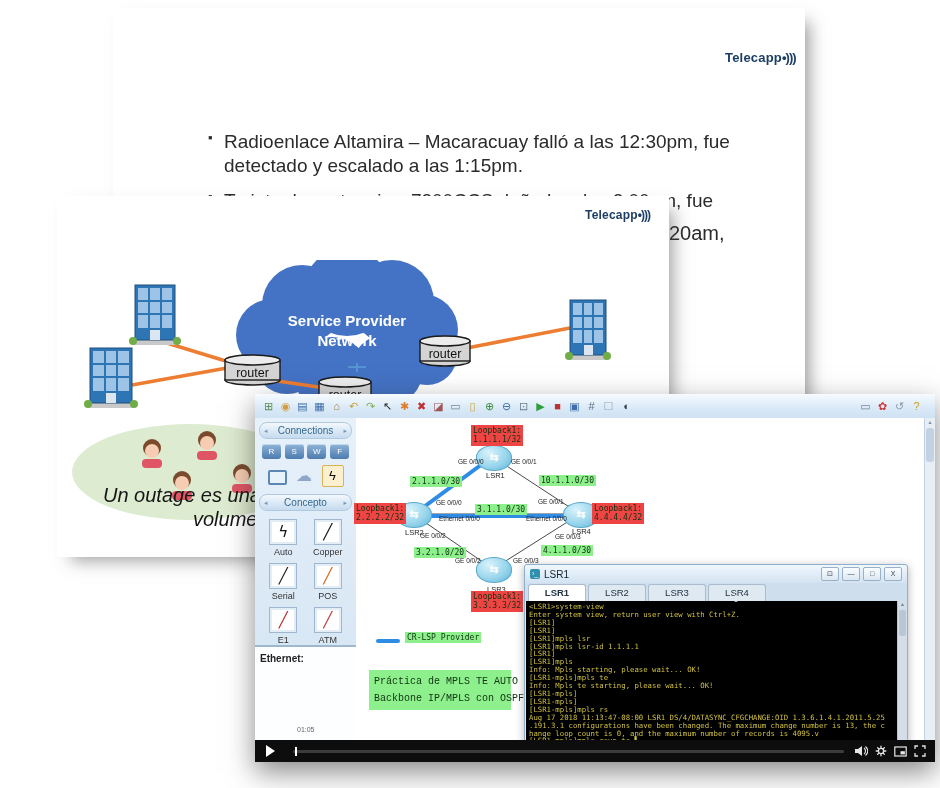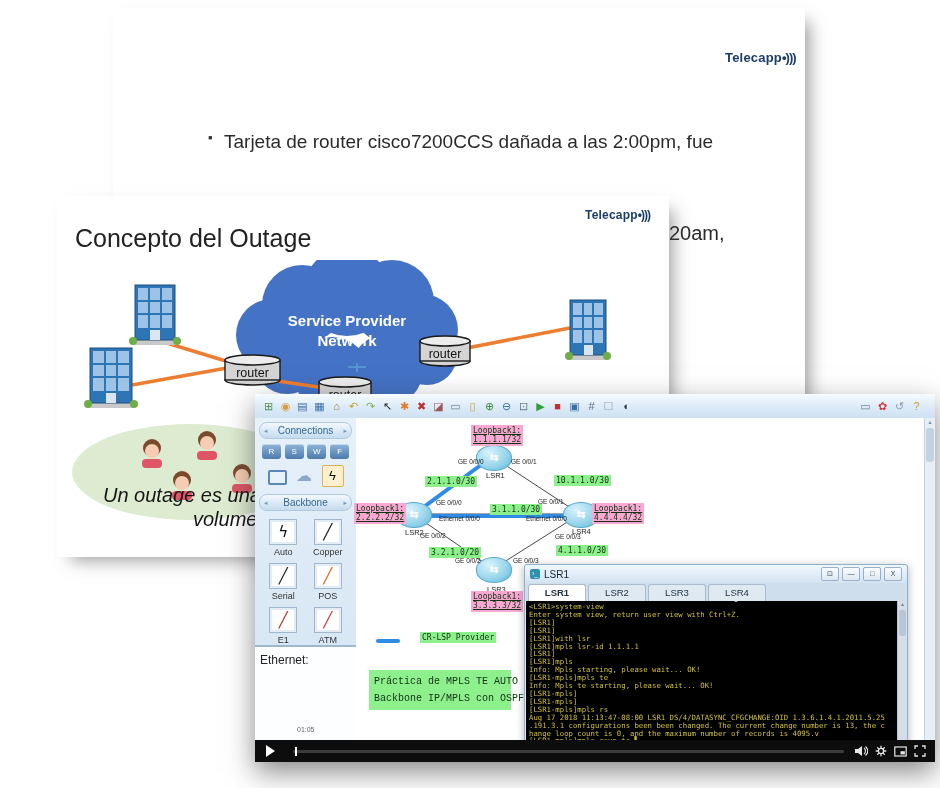--- a/index.html
+++ b/index.html
@@ -47,31 +47,31 @@
   .bolt-sel{width:20px;height:20px;background:#fdf0cf;border:1px solid #d8b35a;border-radius:2px;
             text-align:center;font-size:13px;line-height:20px;color:#111;}
   .ltgrid{display:grid;grid-template-columns:1fr 1fr;row-gap:6px;margin:8px 6px 0 6px;}
   .ltcell{text-align:center;}
   .ltbox{display:inline-block;width:26px;height:24px;background:#fff;border:1px solid #9fb8cf;
          box-shadow:inset 0 0 0 2px #e3edf6;}
   .ltg{font-family:"DejaVu Sans Mono",monospace;font-size:15px;line-height:24px;}
   .ltlabel{font-size:9px;color:#333;margin-top:2px;}
   .descpanel{position:absolute;left:0;right:0;top:227px;bottom:0;background:#fdfeff;
              border-top:2px solid #9fb8cf;padding:6px 5px;}
-  .desc-title{font-size:12px;font-weight:normal;color:#222;margin-bottom:20px;}
+  .desc-title{font-size:10px;font-weight:bold;color:#222;margin-bottom:20px;}
   .desc-text{font-size:9px;color:#444;line-height:1.3;}
   
   .canvas{position:absolute;left:101px;top:24px;right:0;bottom:0;background:#fff;}
   .vscroll{position:absolute;right:0;top:0;bottom:0;width:10px;background:#e8eef5;border-left:1px solid #c2d2e2;
            font-size:6px;color:#7a8ea2;text-align:center;}
   .vthumb{position:absolute;left:1px;right:1px;top:10px;height:34px;background:#c3d2e2;border-radius:3px;}
-  .glabel{position:absolute;background:#f9a8d4;color:#113311;font-family:"DejaVu Sans Mono",monospace;
-          font-size:8px;line-height:1.18;padding:1px 2px;white-space:pre-line;text-decoration:underline;}
+  .glabel{position:absolute;background:#ef4444;color:#113311;font-family:"DejaVu Sans Mono",monospace;
+          font-size:8px;line-height:1.18;padding:1px 2px;white-space:pre-line;}
   .net{position:absolute;background:#8df08d;color:#113311;font-family:"DejaVu Sans Mono",monospace;
-       font-size:8px;padding:1px 2px;white-space:pre;margin-left:15px;}
+       font-size:8px;padding:1px 2px;white-space:pre;}
   .ifc{position:absolute;font-size:6.5px;color:#222;white-space:nowrap;}
   .rname{position:absolute;font-size:7.5px;color:#222;}
   .rtr{position:absolute;width:34px;height:24px;border:1px solid #58aacc;border-radius:50%/46%;
        background:radial-gradient(ellipse at 35% 28%,#d8f3fc,#9bd6ec 55%,#5fb6da);
        color:#fff;font-size:11px;font-weight:bold;text-align:center;line-height:23px;}
   .legendline{position:absolute;left:121px;top:245px;width:24px;height:4px;background:#2e8be6;border-radius:2px;}
   .legendtext{position:absolute;left:150px;top:238px;}
   .notes{position:absolute;left:114px;top:276px;width:132px;background:#8df08d;padding:3px 5px;}
   .noteline{font-family:Liberation Mono, monospace;font-size:10px;color:#113311;line-height:17px;white-space:pre;}
   .timelabel{position:absolute;left:42px;top:332px;font-size:7px;color:#666;}
@@ -110,30 +110,30 @@
 </head>
 <body>
 
 <div class="stage">
 
   <div id="slide1" class="slide">
     <div class="telecapp" style="left:612px;top:42px;">
       <span>Telecapp</span><span class="waves">•)))</span>
     </div>
     <div class="bullets">
+        <div class="bullet">Radioenlace Altamira – Macaracuay falló a las 12:30pm, fue detectado y escalado a las 1:15pm.</div>
         <div class="bullet">Tarjeta de router cisco7200CCS dañada a las 2:00pm, fue</div>
       </div>
     <div class="fragment">20am,</div>
   </div>
 
   <div id="slide2" class="slide">
     <div class="telecapp" style="left:528px;top:12px;font-size:12px;">
       <span>Telecapp</span><span class="waves">•)))</span>
     </div>
-    <div class="slide-title">Concepto del Outage</div>
 
     <svg width="612" height="296" style="position:absolute;left:0;top:64px;">
 
       <ellipse cx="133" cy="212" rx="118" ry="48" fill="#ddebd0"></ellipse>
 
       <g fill="#4472c4">
         <circle cx="215" cy="75" r="36"></circle>
           <circle cx="245" cy="45" r="40"></circle>
           <circle cx="290" cy="32" r="44"></circle>
         <circle cx="335" cy="42" r="42"></circle>
@@ -302,21 +302,21 @@
             <span class="cube">W</span>
             <span class="cube">F</span>
           </div>
         <div class="devrow" style="align-items:center;margin-top:6px;">
           <span class="monitor"></span>
           <span class="cloudicon">☁</span>
           <span class="bolt-sel">ϟ</span>
         </div>
         <div class="panel-head" style="margin-top:7px;">
           <span class="ph-arrow">◂</span>
-          <span class="ph-label">Backbone</span>
+          <span class="ph-label">Concepto</span>
           <span class="ph-arrow">▸</span>
         </div>
         <div class="ltgrid">
             <div class="ltcell">
             <span class="ltbox"><span class="ltg" style="color: rgb(17, 17, 17);">ϟ</span></span>
             <div class="ltlabel">Auto</div>
           </div>
             <div class="ltcell">
             <span class="ltbox"><span class="ltg" style="color: rgb(17, 17, 17);">╱</span></span>
             <div class="ltlabel">Copper</div>
@@ -434,32 +434,32 @@
             <div class="ttab active">LSR1</div>
             <div class="ttab">LSR2</div>
             <div class="ttab">LSR3</div>
             <div class="ttab">LSR4</div>
           </div>
         <div class="console">
             <div class="cline">&lt;LSR1&gt;system-view</div>
             <div class="cline">Enter system view, return user view with Ctrl+Z.</div>
             <div class="cline">[LSR1]</div>
             <div class="cline">[LSR1]</div>
-            <div class="cline">[LSR1]with lsr</div>
+            <div class="cline">[LSR1]mpls lsr</div>
             <div class="cline">[LSR1]mpls lsr-id 1.1.1.1</div>
             <div class="cline">[LSR1]</div>
             <div class="cline">[LSR1]mpls</div>
             <div class="cline">Info: Mpls starting, please wait... OK!</div>
             <div class="cline">[LSR1-mpls]mpls te</div>
             <div class="cline">Info: Mpls te starting, please wait... OK!</div>
             <div class="cline">[LSR1-mpls]</div>
             <div class="cline">[LSR1-mpls]</div>
             <div class="cline">[LSR1-mpls]mpls rs</div>
             <div class="cline">Aug 17 2018 11:13:47-08:00 LSR1 DS/4/DATASYNC_CFGCHANGE:OID 1.3.6.1.4.1.2011.5.25</div>
-            <div class="cline">.191.3.1 configurations been been changed. The current change number is 13, the c</div>
+            <div class="cline">.191.3.1 configurations have been changed. The maximum change number is 13, the c</div>
             <div class="cline">hange loop count is 0, and the maximum number of records is 4095.v</div>
             <div class="cline">[LSR1-mpls]mpls rsvp-te ▌</div>
           </div>
         <span class="ibeam">I</span>
         <div class="cscroll">▲<div class="cthumb"></div></div>
       </div>
     </div>
 
     <div class="pbar">
       <div class="playbtn">

